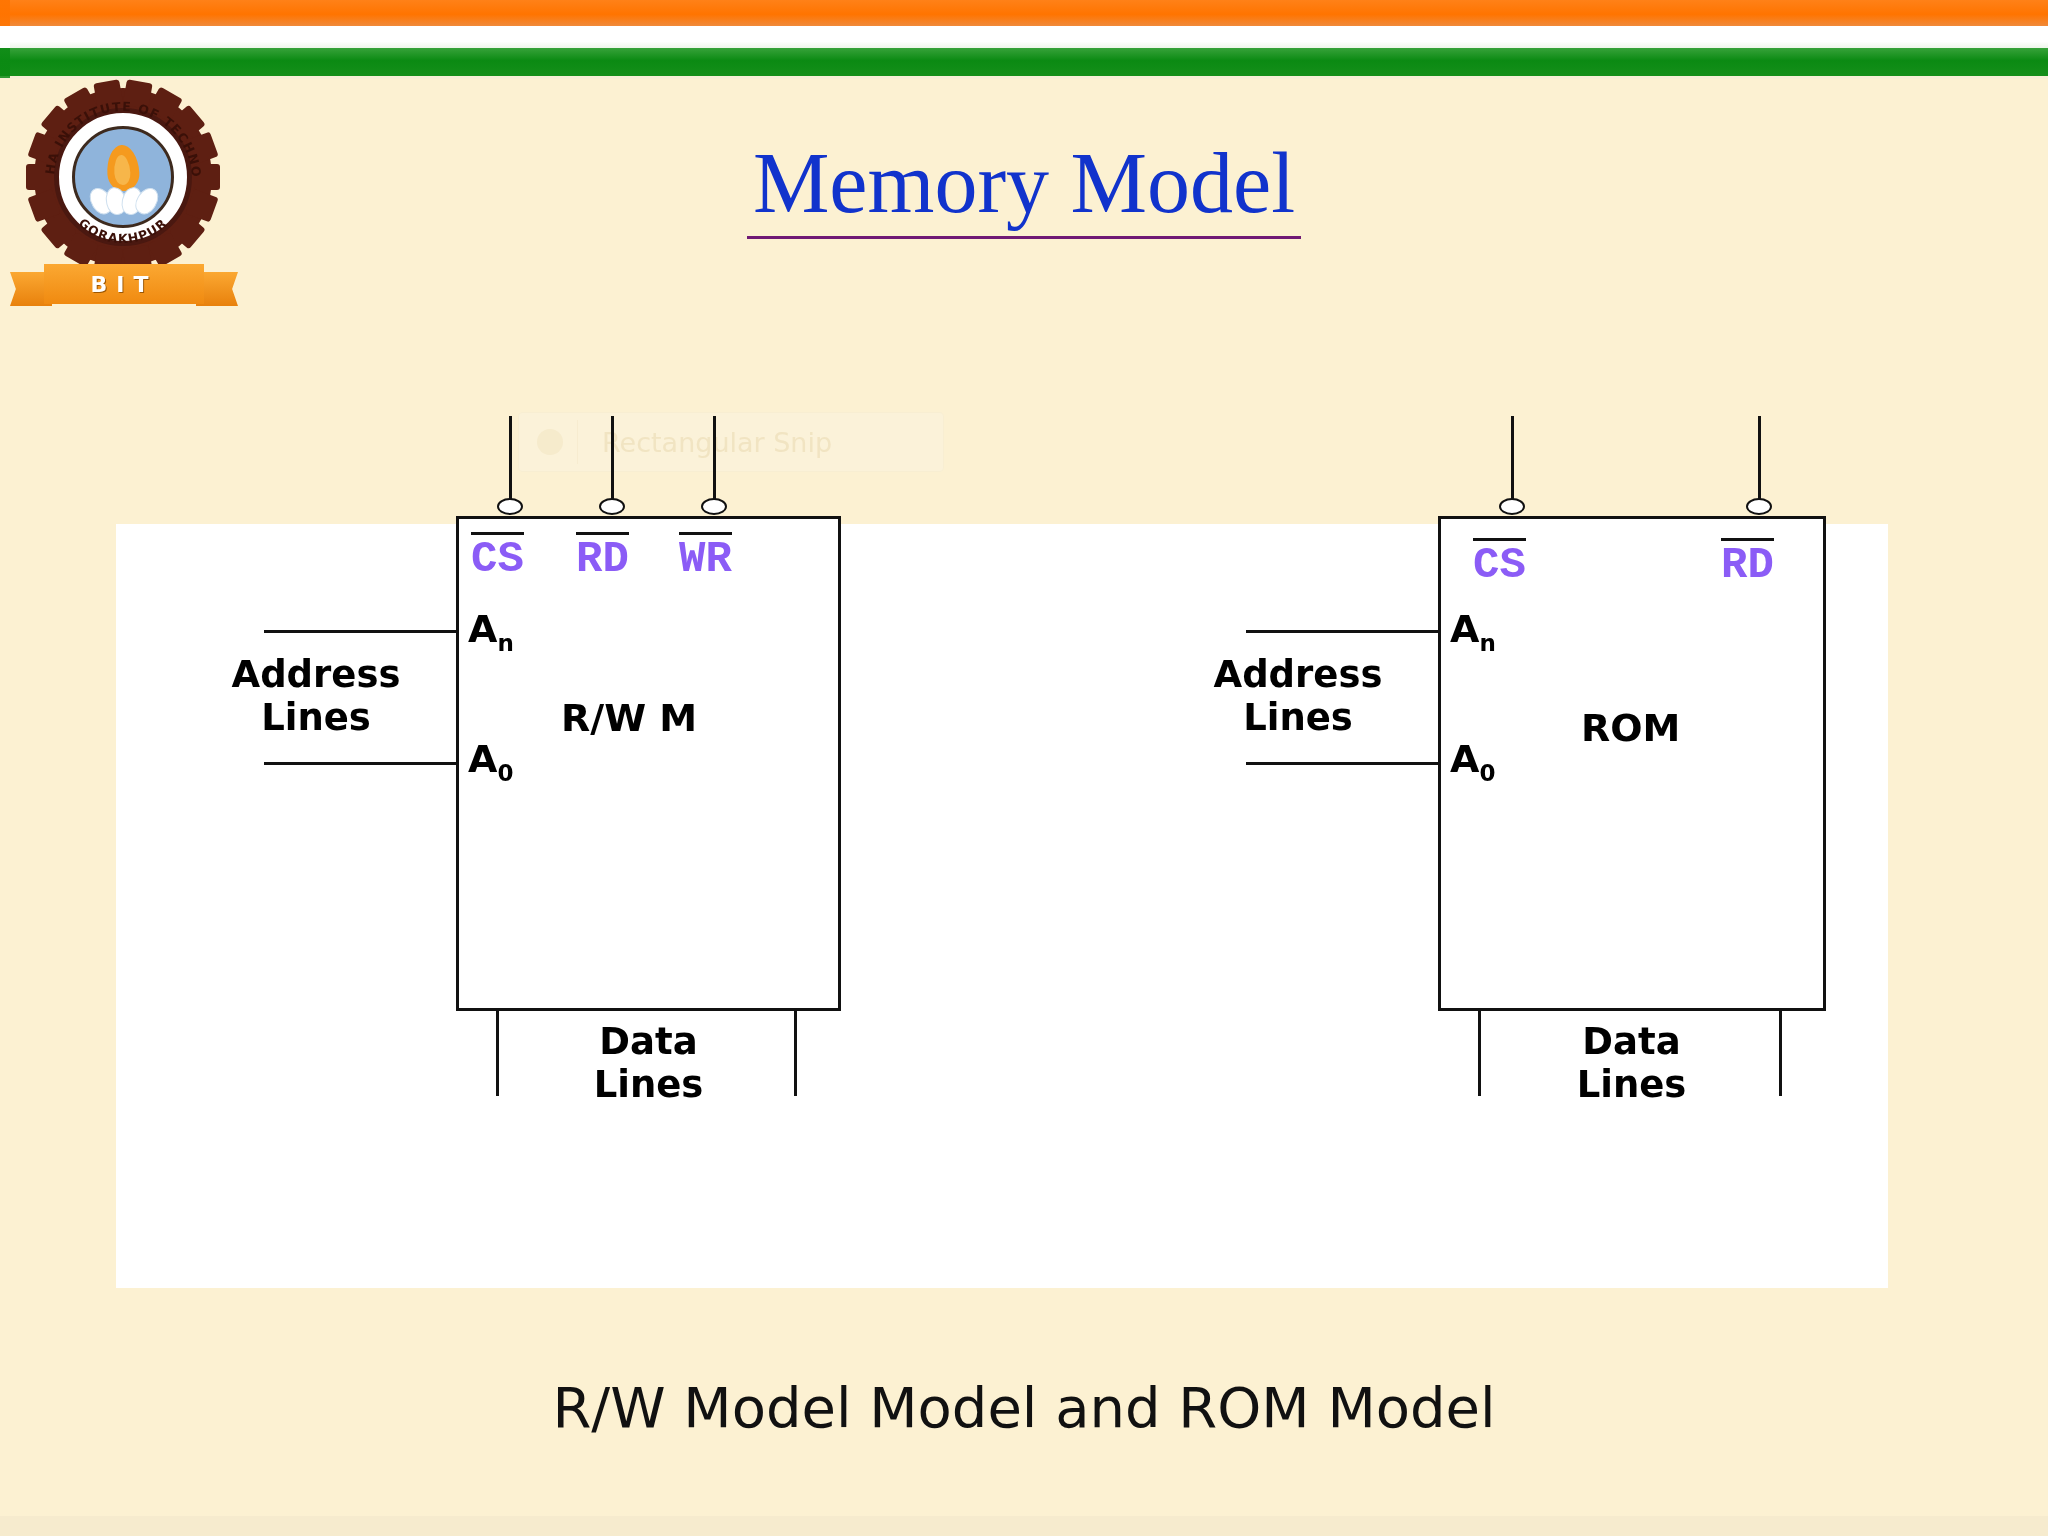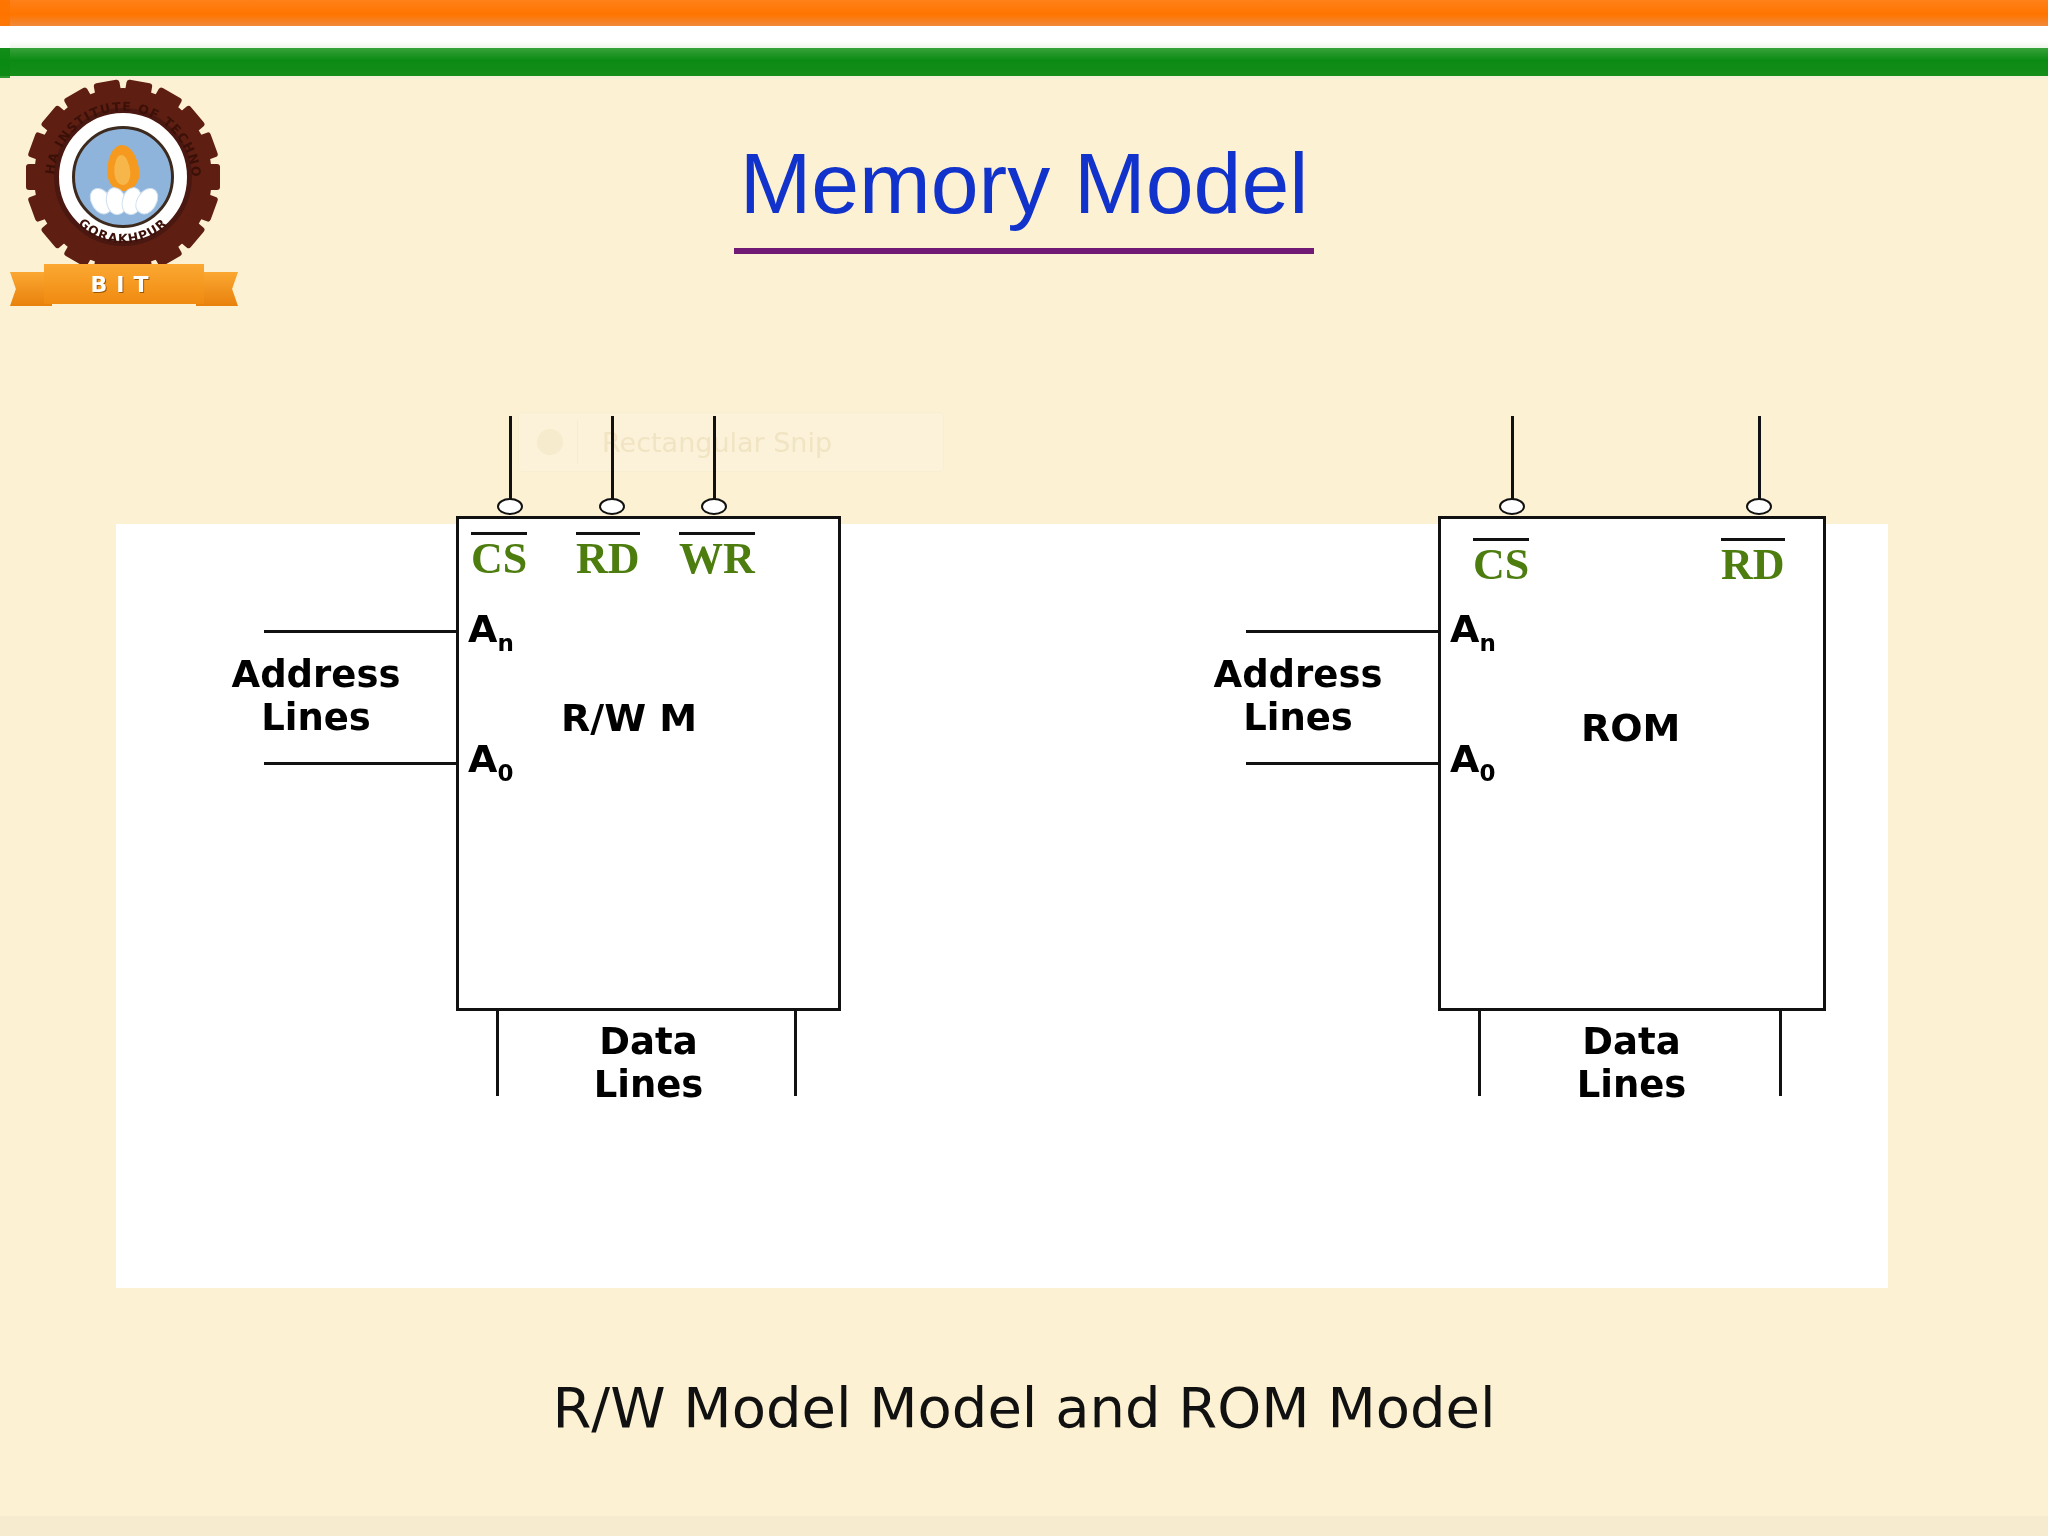--- a/index.html
+++ b/index.html
@@ -50,43 +50,43 @@
   .ribbon-l{left:0;clip-path:polygon(0 0,100% 0,100% 100%,0 100%,14% 50%);}
   .ribbon-r{right:0;clip-path:polygon(0 0,100% 0,86% 50%,100% 100%,0 100%);}
   .ribbon-text{position:absolute;left:34px;top:8px;width:160px;height:40px;
         display:flex;align-items:center;justify-content:center;
         color:#FFFFFF;font-weight:bold;font-size:22px;letter-spacing:9px;
         text-shadow:1px 1px 0 #9C5703;}
 
   
   #title{position:absolute;left:0;top:140px;width:2048px;text-align:center;}
   #title .ttxt{display:inline-block;color:#1133CC;font-size:86px;line-height:1;
-        font-family:Liberation Sans, sans-serif;
-        border-bottom:6px solid #701a75;padding:0 6px 22px 6px;}
+        font-family:Liberation Serif, serif;
+        border-bottom:3px solid #701a75;padding:0 6px 10px 6px;}
 
   
   #snip{position:absolute;left:518px;top:412px;width:424px;height:58px;
         border:1px solid #F7EDD2;border-radius:4px;background:#FBF3DC;
         display:flex;align-items:center;opacity:.75;}
   #snip .snip-ico{width:26px;height:26px;margin-left:18px;border-radius:50%;
         background:#F2E6C6;opacity:.8;}
   #snip .snip-div{width:1px;height:44px;margin-left:14px;background:#F6EBD0;}
   #snip .snip-lbl{margin-left:24px;color:#EEE0BD;font-size:27px;
         font-family:"DejaVu Sans",sans-serif;}
 
   
   #panel{position:absolute;left:116px;top:524px;width:1772px;height:764px;background:#FFFFFF;}
 
   .blk{position:absolute;}
   .box{position:absolute;border:3px solid #111;box-sizing:border-box;background:#fff;}
   .lead{position:absolute;background:#111;}     
   .bubble{position:absolute;width:26px;height:17px;border:2.5px solid #111;
         border-radius:50%;background:#fff;box-sizing:border-box;}
-  .pin{position:absolute;font-weight:bold;color:#4d7c0f;
-        font-family:Liberation Serif, serif;}
+  .pin{position:absolute;font-weight:bold;color:#8b5cf6;
+        font-family:Liberation Mono, monospace;}
   .ovl{border-top:3px solid #111;padding-top:2px;display:inline-block;line-height:1.0;}
   .ctr-lbl{position:absolute;font-weight:bold;font-size:38px;color:#000;
         font-family:"DejaVu Sans","Liberation Sans",sans-serif;white-space:nowrap;}
   .side-lbl{position:absolute;font-weight:bold;font-size:37px;color:#000;line-height:1.15;
         text-align:center;font-family:"DejaVu Sans","Liberation Sans",sans-serif;}
   .addr-pin{position:absolute;font-weight:bold;font-size:38px;color:#000;
         font-family:"DejaVu Sans","Liberation Sans",sans-serif;}
   .addr-pin sub{font-size:23px;}
 
   

